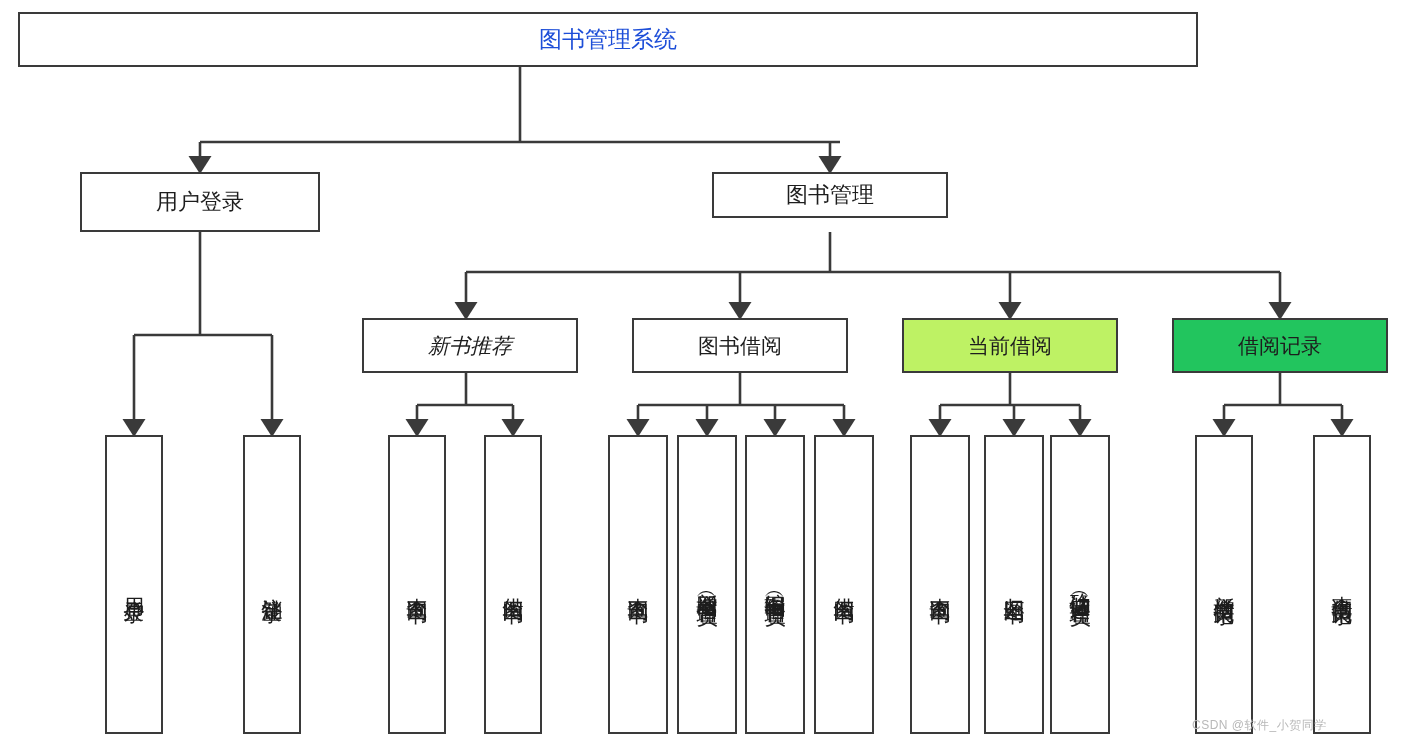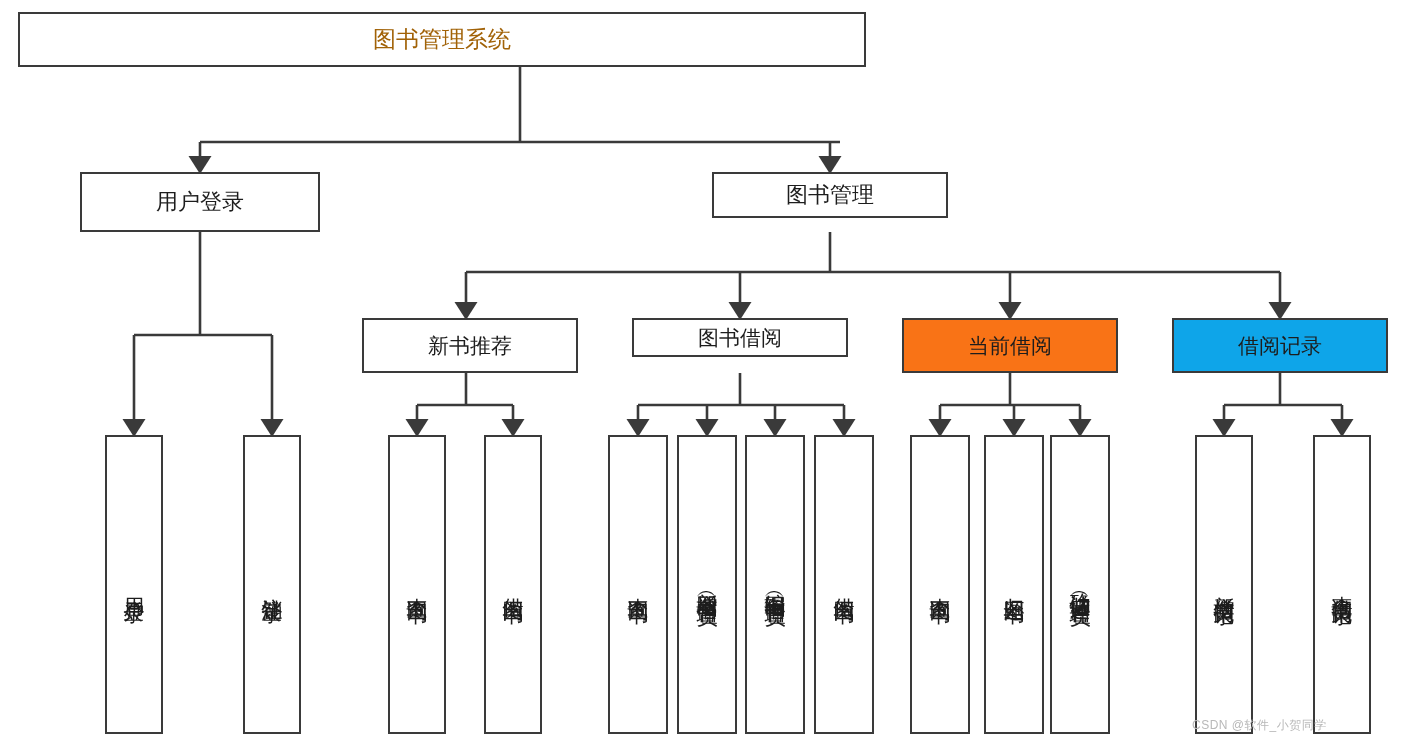--- a/index.html
+++ b/index.html
@@ -120,41 +120,41 @@
       <path d="M1014,405 L1014,427" marker-end="url(#arrowhead)"></path>
       <path d="M1080,405 L1080,427" marker-end="url(#arrowhead)"></path>
 
       <path d="M1280,373 L1280,405"></path>
       <path d="M1224,405 L1342,405"></path>
       <path d="M1224,405 L1224,427" marker-end="url(#arrowhead)"></path>
       <path d="M1342,405 L1342,427" marker-end="url(#arrowhead)"></path>
     </g>
   </svg>
 
-  <div class="node level0" style="left: 18px; top: 12px; width: 848px; height: 55px; border-color: rgb(58, 58, 58); background: rgb(255, 255, 255); color: #a16207; justify-content: center;">
+  <div class="node level0" style="left: 18px; top: 12px; width: 1180px; height: 55px; border-color: rgb(58, 58, 58); background: rgb(255, 255, 255); color: #1d4ed8; justify-content: center;">
     <span class="label">图书管理系统</span>
   </div>
 
   <div class="node level1" style="left: 80px; top: 172px; width: 240px; height: 60px; border-color: rgb(58, 58, 58); background: rgb(255, 255, 255); color: rgb(29, 29, 29);">
     <span class="label">用户登录</span>
   </div>
   <div class="node level1" style="left: 712px; top: 172px; width: 236px; height: 46px; border-color: rgb(58, 58, 58); background: rgb(255, 255, 255); color: rgb(29, 29, 29);">
     <span class="label">图书管理</span>
   </div>
 
-  <div class="node level2" style="left: 362px; top: 318px; width: 216px; height: 55px; border-color: rgb(58, 58, 58); background: rgb(255, 255, 255); color: rgb(29, 29, 29);">
+  <div class="node level2" style="left: 362px; top: 318px; width: 216px; height: 55px; border-color: rgb(58, 58, 58); background: rgb(255, 255, 255); color: rgb(29, 29, 29); font-style: italic;">
     <span class="label">新书推荐</span>
   </div>
-  <div class="node level2" style="left: 632px; top: 318px; width: 216px; height: 39px; border-color: rgb(58, 58, 58); background: rgb(255, 255, 255); color: rgb(29, 29, 29);">
+  <div class="node level2" style="left: 632px; top: 318px; width: 216px; height: 55px; border-color: rgb(58, 58, 58); background: rgb(255, 255, 255); color: rgb(29, 29, 29);">
     <span class="label">图书借阅</span>
   </div>
-  <div class="node level2" style="left: 902px; top: 318px; width: 216px; height: 55px; border-color: rgb(58, 58, 58); background: #f97316; color: rgb(29, 29, 29);">
+  <div class="node level2" style="left: 902px; top: 318px; width: 216px; height: 55px; border-color: rgb(58, 58, 58); background: #bef264; color: rgb(29, 29, 29);">
     <span class="label">当前借阅</span>
   </div>
-  <div class="node level2" style="left: 1172px; top: 318px; width: 216px; height: 55px; border-color: rgb(58, 58, 58); background: #0ea5e9; color: rgb(29, 29, 29);">
+  <div class="node level2" style="left: 1172px; top: 318px; width: 216px; height: 55px; border-color: rgb(58, 58, 58); background: #22c55e; color: rgb(29, 29, 29);">
     <span class="label">借阅记录</span>
   </div>
 
   <div class="node leaf" style="left: 105px; top: 435px; width: 58px; height: 299px; border-color: rgb(58, 58, 58); background: rgb(255, 255, 255); color: rgb(29, 29, 29);">
     <span class="label">用户登录</span>
   </div>
   <div class="node leaf" style="left: 243px; top: 435px; width: 58px; height: 299px; border-color: rgb(58, 58, 58); background: rgb(255, 255, 255); color: rgb(29, 29, 29);">
     <span class="label">注销登录</span>
   </div>
   <div class="node leaf" style="left: 388px; top: 435px; width: 58px; height: 299px; border-color: rgb(58, 58, 58); background: rgb(255, 255, 255); color: rgb(29, 29, 29);">

